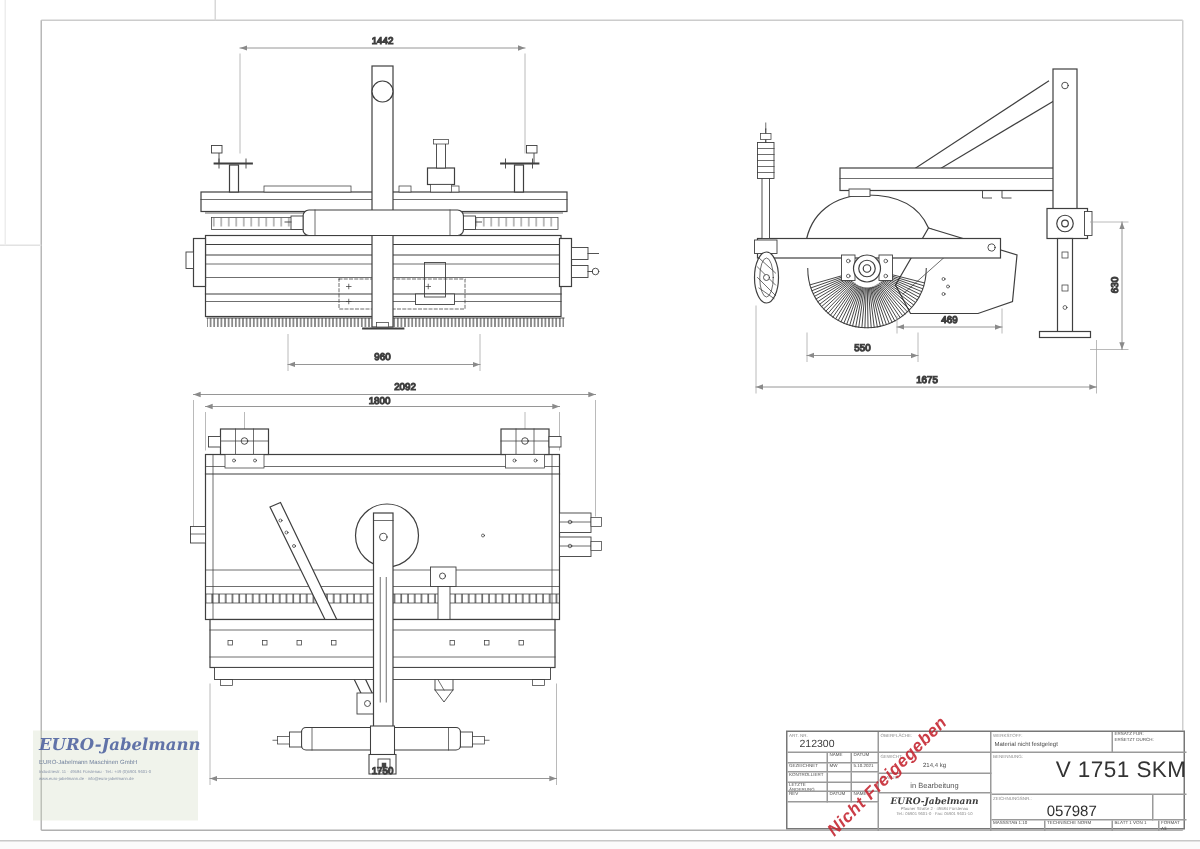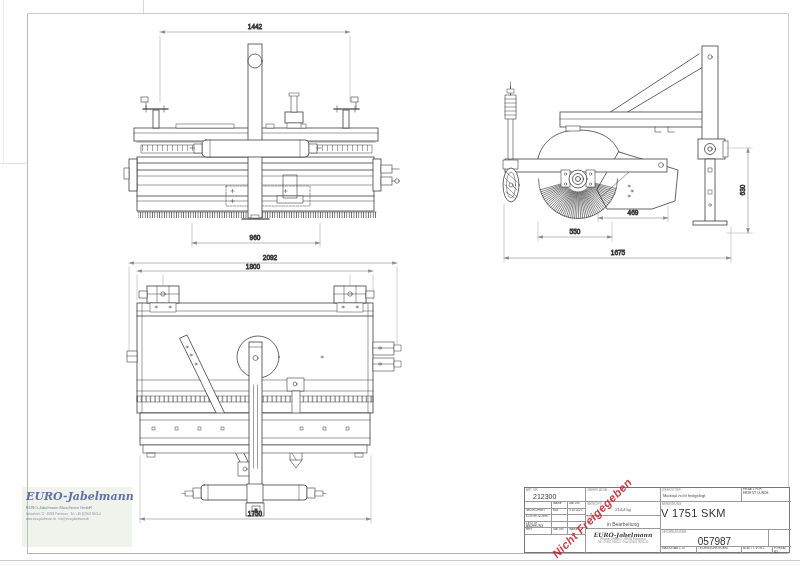--- a/index.html
+++ b/index.html
@@ -10,21 +10,21 @@
   
   .tb{position:absolute;left:524px;top:487px;width:266px;height:66px;border:1px solid #777;
       box-sizing:border-box;background:#fff;color:#4a4a4a;}
   .cell{position:absolute;box-sizing:border-box;border-right:1px solid #9a9a9a;border-bottom:1px solid #9a9a9a;
         overflow:hidden;}
   .cell.noR{border-right:none}.cell.noB{border-bottom:none}
   .lbl{font-size:3px;color:#8a8a8a;line-height:3.5px;padding:0.5px 1px;display:block;}
   .v4{font-size:4px;line-height:5px;padding:0 2px;}
   .v3{font-size:3px;line-height:3.5px;padding:0 1px;}
   .artnr{font-size:7px;color:#3c3c3c;padding-left:8px;line-height:8px;}
-  .benen{font-size:11px;color:#333;text-align:left;line-height:13px;letter-spacing:0.3px;}
+  .benen{font-size:15px;color:#333;text-align:right;line-height:13px;letter-spacing:0.3px;}
   .zeich{font-size:10px;color:#2e2e2e;text-align:center;line-height:13px;}
   .status{font-size:5px;color:#555;text-align:center;line-height:7px;}
   .tblogo{font-family:"DejaVu Serif",serif;font-weight:bold;font-style:italic;font-size:6px;
           color:#3e3e3e;text-align:center;line-height:7px;}
   .tbaddr{font-size:2.8px;color:#8a8a8a;text-align:center;line-height:3.2px;}
   
   .stamp{position:absolute;left:512px;top:512px;width:160px;text-align:center;
          transform:rotate(-45deg);font-size:11.5px;font-weight:bold;font-style:italic;
          color:rgba(196,34,46,0.88);letter-spacing:0.4px;pointer-events:none;}
   

